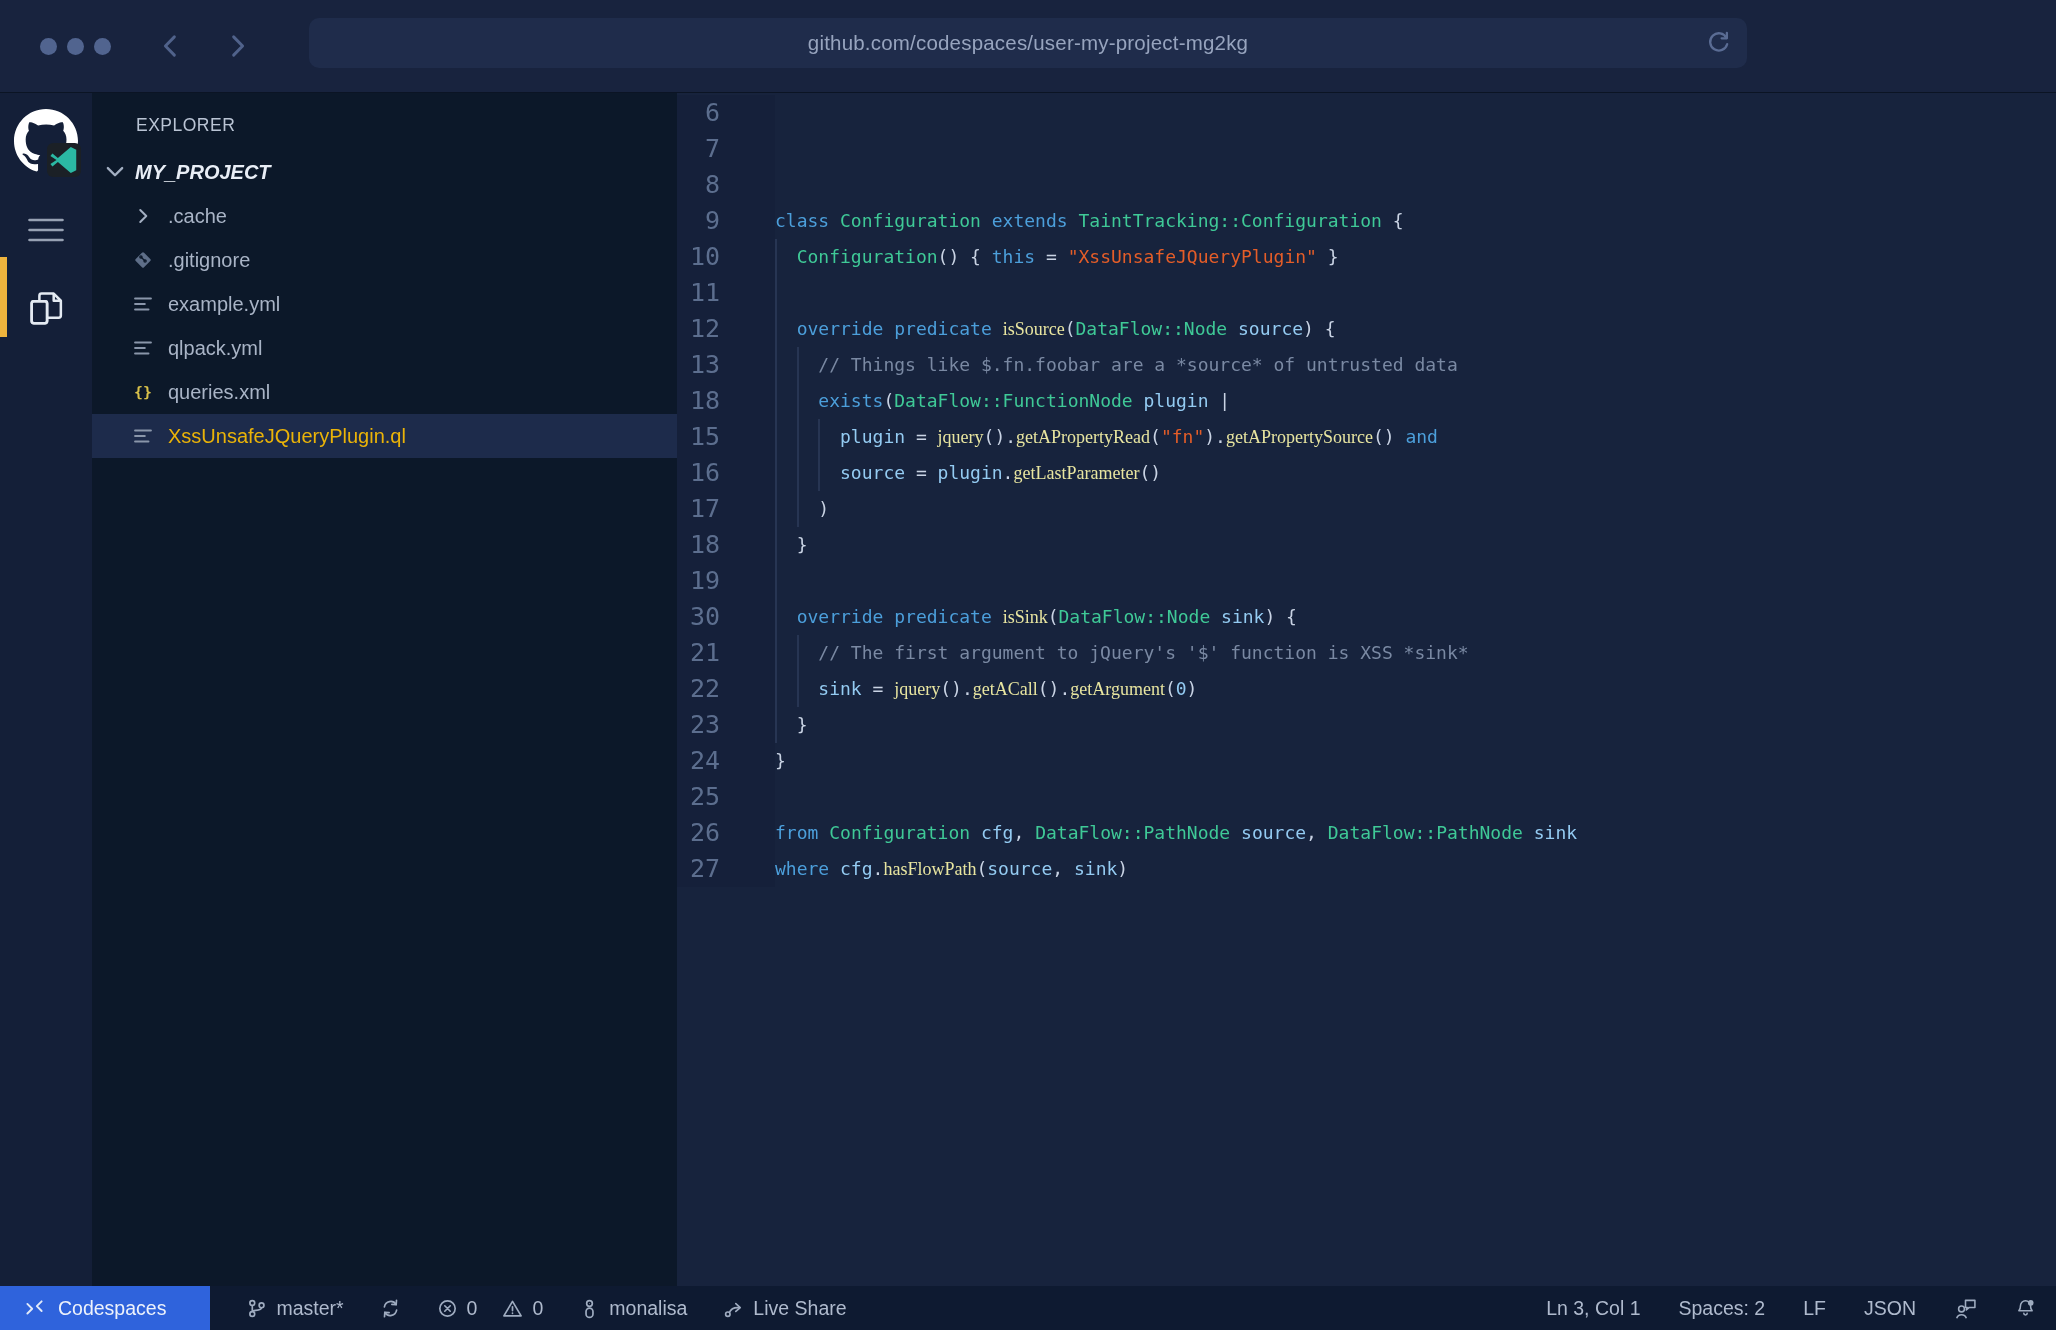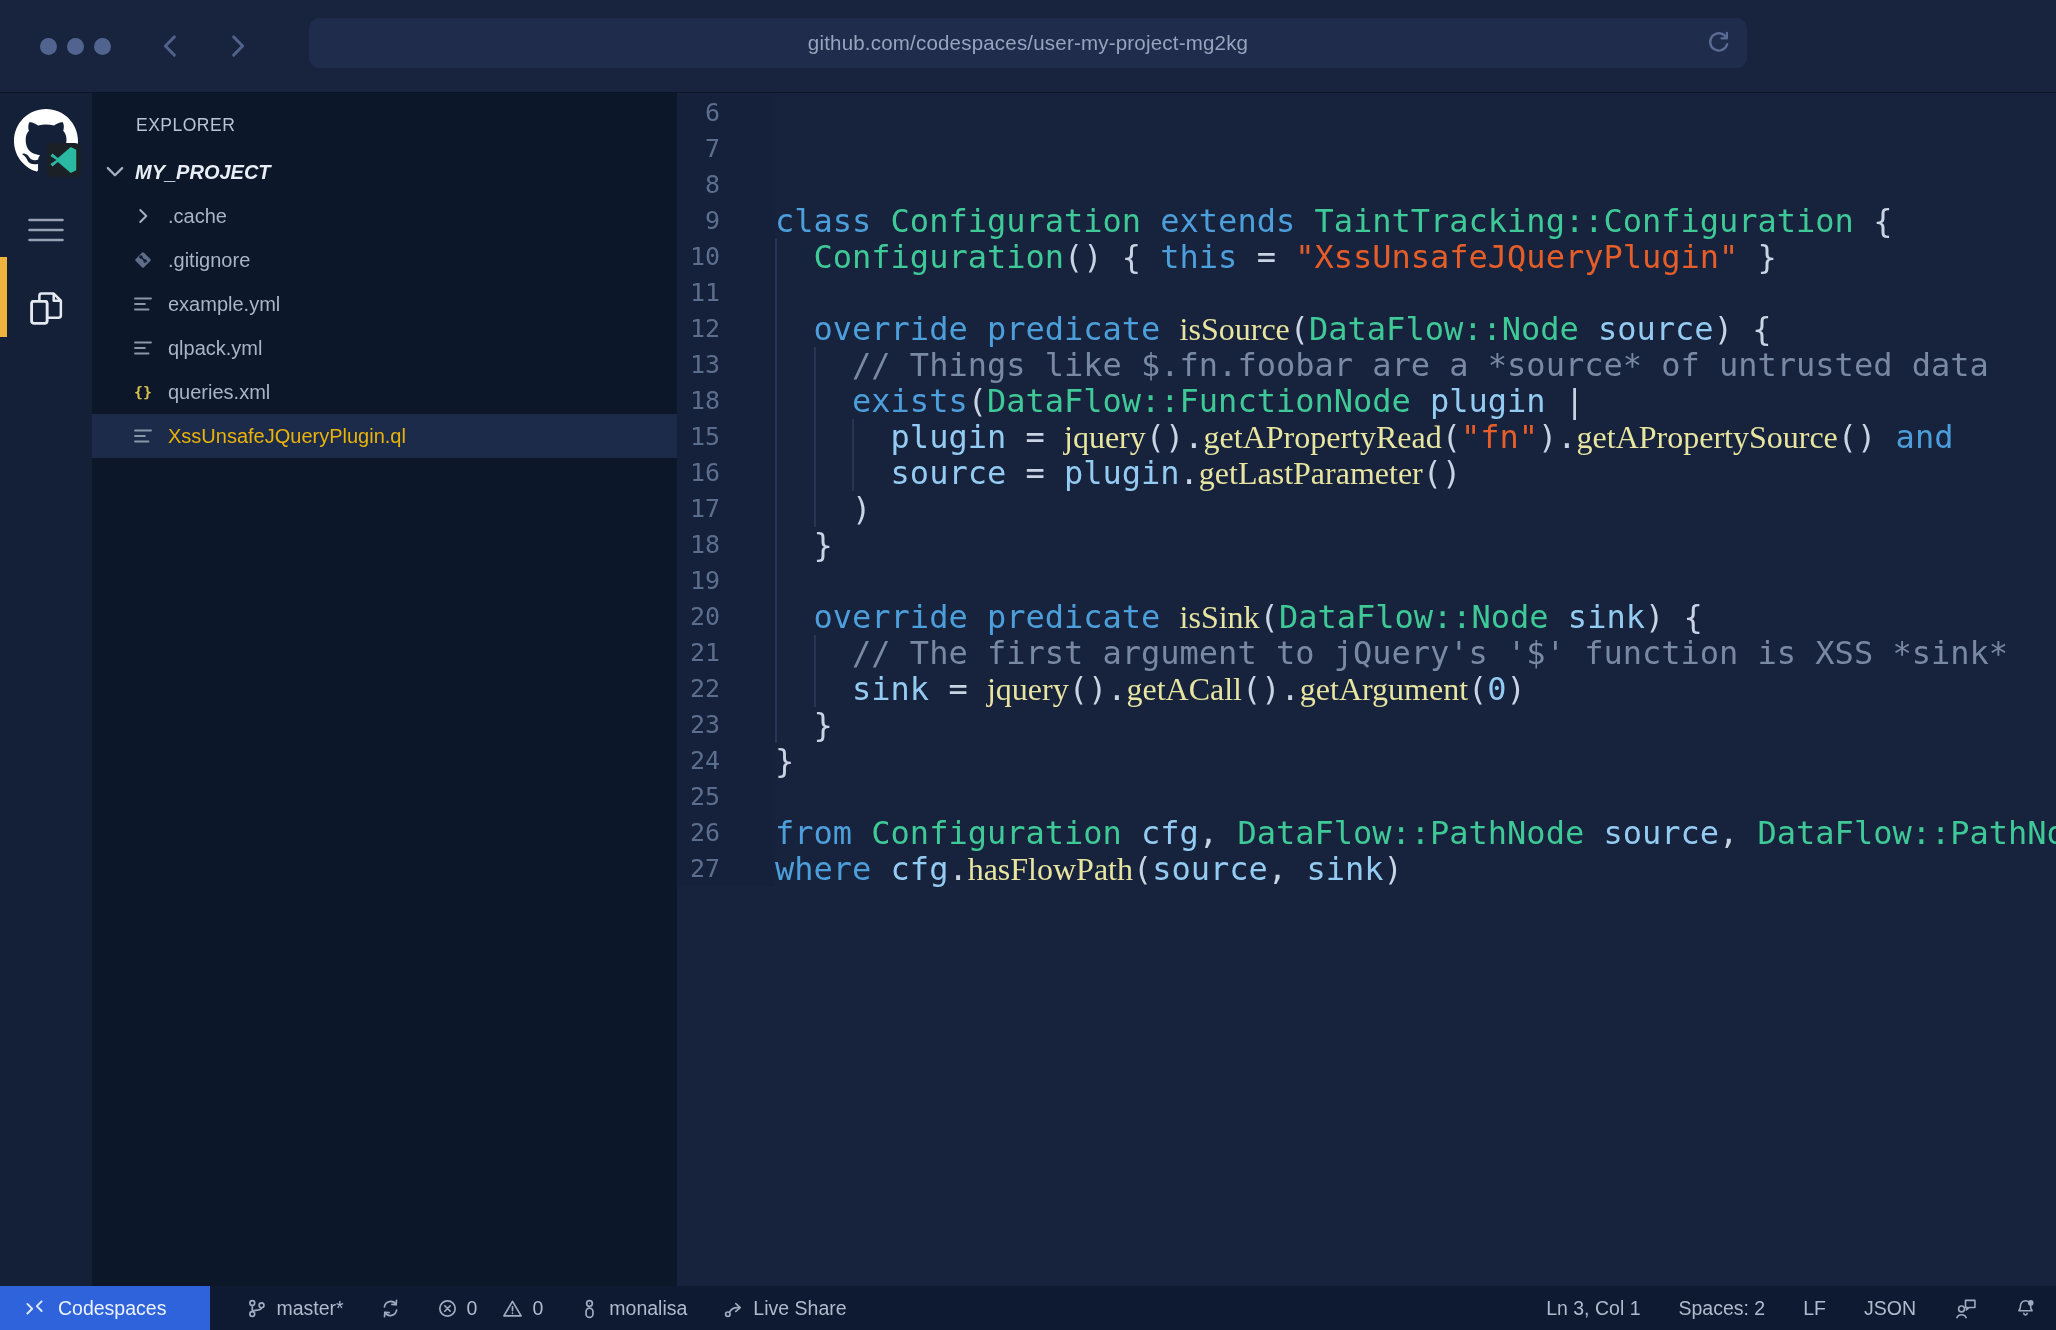--- a/index.html
+++ b/index.html
@@ -45,21 +45,21 @@
   .tree-item.selected{background:var(--sel-bg);color:#eab308;}
   .tree-item .tree-icon{color:#8A96AA;}
   .tree-item .tree-icon.git{color:#5E6E88;}
   .tree-item .tree-icon.braces{color:var(--icon-yellow);}
   .tree-item .tree-icon.chevron-right{color:#A3AFC2;}
 
   
   .editor{flex:1;background:#17233D;padding-top:2px;font-family:"DejaVu Sans Mono", monospace;overflow:hidden;}
   .code-row{height:36px;display:flex;}
   .gutter-num{flex:0 0 98px;box-sizing:border-box;background:#15203A;color:#5C6E8E;font-size:25px;line-height:36px;text-align:right;padding-right:55px;}
-  .code-text{flex:1;position:relative;white-space:pre;font-size:32px;line-height:36px;color:var(--syn-p);}
+  .code-text{flex:1;position:relative;white-space:pre;font-size:18px;line-height:36px;color:var(--syn-p);}
   .guide{position:absolute;top:0;bottom:0;width:2px;background:rgba(127,152,200,0.16);}
   .tk-k{color:var(--syn-k);} .tk-t{color:var(--syn-t);} .tk-f{color:var(--syn-f);font-family:Liberation Serif, serif;}
   .tk-v{color:var(--syn-v);} .tk-s{color:var(--syn-s);} .tk-c{color:var(--syn-c);} .tk-p{color:var(--syn-p);}
 
   
   .status-bar{flex:0 0 44px;background:#0E1A31;display:flex;align-items:center;justify-content:space-between;color:#AFBACD;font-size:19.5px;}
   .status-left{display:flex;align-items:center;height:100%;gap:36px;}
   .status-right{display:flex;align-items:center;gap:38px;padding-right:20px;}
   .status-item{display:flex;align-items:center;gap:9px;white-space:nowrap;}
   .status-item .icon{color:#9FACC0;display:flex;}
@@ -257,21 +257,21 @@
           </div>
           <div class="code-row">
             <div class="gutter-num">18</div>
             <div class="code-text"><span class="guide" style="left: 0ch;"></span><span class="tk-p">  }</span></div>
           </div>
           <div class="code-row">
             <div class="gutter-num">19</div>
             <div class="code-text"><span class="guide" style="left: 0ch;"></span></div>
           </div>
           <div class="code-row">
-            <div class="gutter-num">20</div>
+            <div class="gutter-num">30</div>
             <div class="code-text"><span class="guide" style="left: 0ch;"></span><span class="tk-p">  </span><span class="tk-k">override</span><span class="tk-p"> </span><span class="tk-k">predicate</span><span class="tk-p"> </span><span class="tk-f">isSink</span><span class="tk-p">(</span><span class="tk-t">DataFlow::Node</span><span class="tk-p"> </span><span class="tk-v">sink</span><span class="tk-p">) {</span></div>
           </div>
           <div class="code-row">
             <div class="gutter-num">21</div>
             <div class="code-text"><span class="guide" style="left: 0ch;"></span><span class="guide" style="left: 2ch;"></span><span class="tk-p">    </span><span class="tk-c">// The first argument to jQuery's '$' function is XSS *sink*</span></div>
           </div>
           <div class="code-row">
             <div class="gutter-num">22</div>
             <div class="code-text"><span class="guide" style="left: 0ch;"></span><span class="guide" style="left: 2ch;"></span><span class="tk-p">    </span><span class="tk-v">sink</span><span class="tk-p"> = </span><span class="tk-f">jquery</span><span class="tk-p">().</span><span class="tk-f">getACall</span><span class="tk-p">().</span><span class="tk-f">getArgument</span><span class="tk-p">(</span><span class="tk-v">0</span><span class="tk-p">)</span></div>
           </div>

